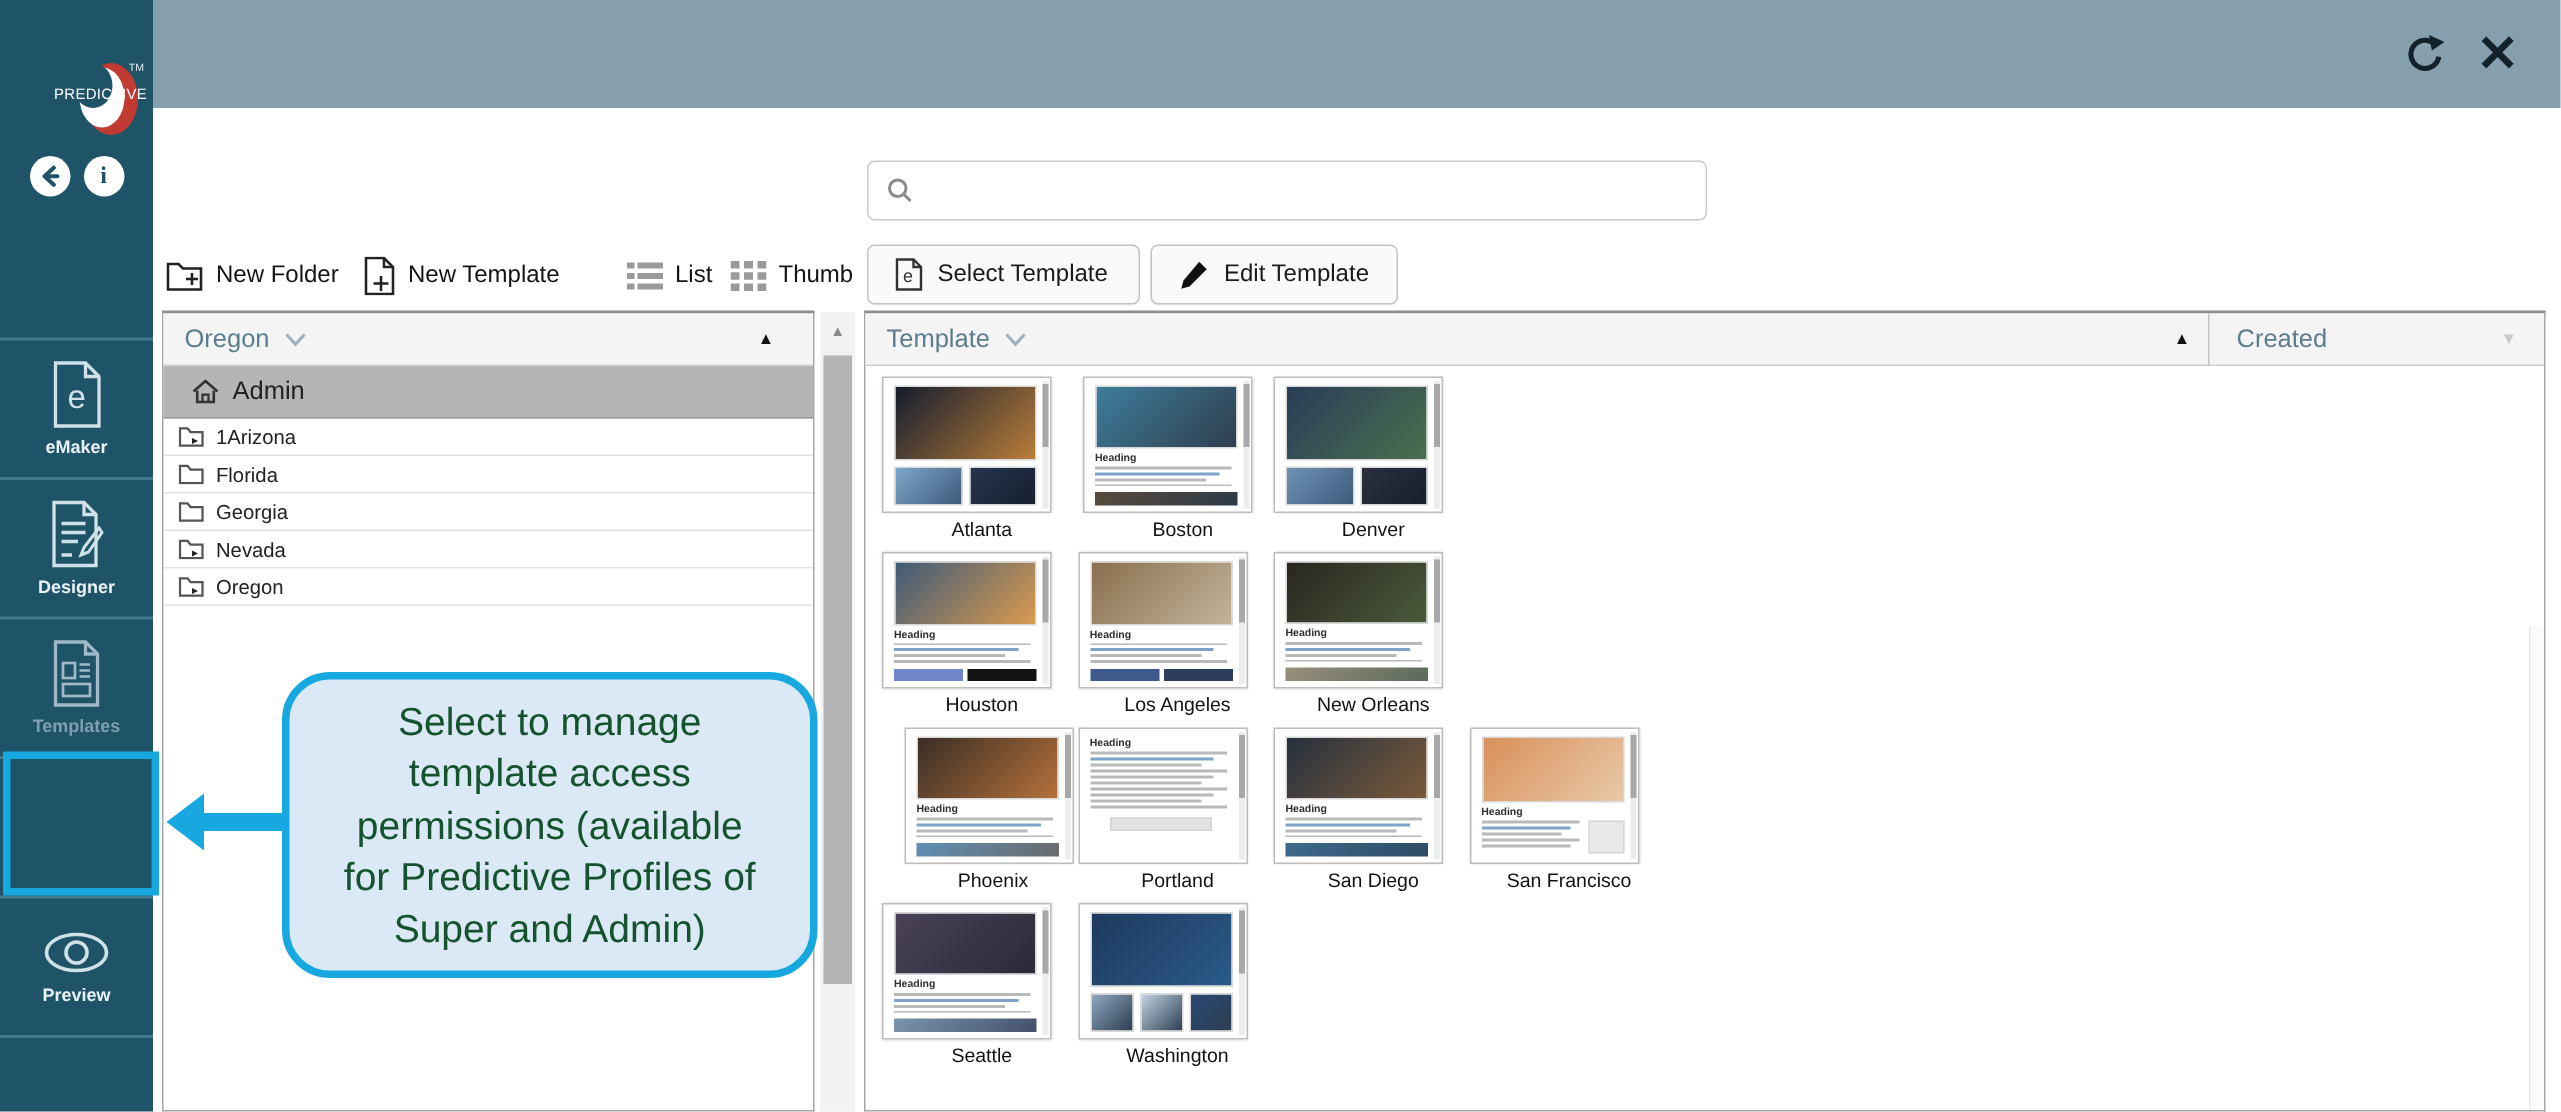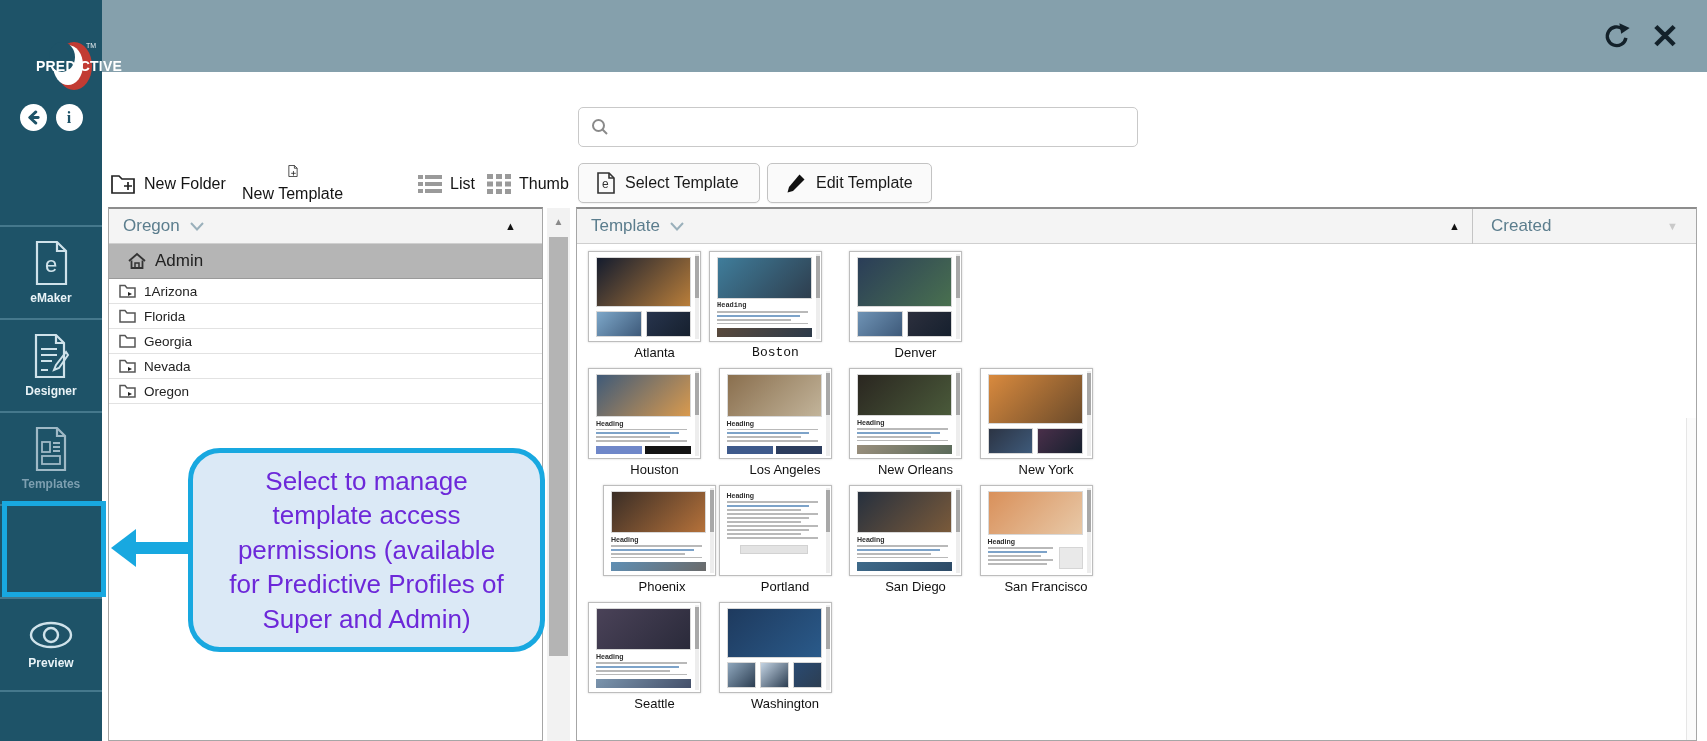--- a/index.html
+++ b/index.html
@@ -9,39 +9,39 @@
     font-family:"Liberation Sans", sans-serif; color:#1a1a1a;
   }
   
   .topbar { position:absolute; left:0; top:0; width:1707px; height:72px; background:#85a0ac; }
   .topbar .winbtn { position:absolute; top:14px; width:40px; height:44px; display:flex; align-items:center; justify-content:center; cursor:pointer; }
   .btn-refresh { right:70px; }
   .btn-close { right:22px; font-size:34px; font-weight:bold; color:#13212a; line-height:1; }
   
   .sidebar { position:absolute; left:0; top:0; width:102px; height:741px; background:#1e5368; z-index:5; }
   .logo { position:absolute; top:34px; left:0; width:102px; height:70px; color:#fff; }
-  .logo .brand { position:absolute; left:4px; top:24px; font-size:14px; font-weight:bold; letter-spacing:.2px; z-index:2;padding-left:32px; }
+  .logo .brand { position:absolute; left:4px; top:24px; font-size:10px; font-weight:normal; letter-spacing:.2px; z-index:2;padding-left:32px; }
   .logo .tm { position:absolute; right:6px; top:8px; font-size:7px; color:#e8eef2; z-index:3;}
   .crescent { position:absolute; right:10px; top:8px; width:38px; height:52px; }
   .crescent .red { position:absolute; right:0; top:0; width:36px; height:48px; border-radius:50%; background:#c23b33; }
   .crescent .white { position:absolute; right:9px; top:3px; width:30px; height:40px; border-radius:50%; background:#fff; }
   .crescent .teal { position:absolute; right:17px; top:0px; width:26px; height:30px; border-radius:50%; background:#1e5368; }
   .side-round-btns { position:absolute; top:104px; left:0; width:102px; display:flex; justify-content:center; gap:9px; }
   .round-btn { width:27px; height:27px; border-radius:50%; background:#fff; color:#1e5368; display:flex; align-items:center; justify-content:center; font-weight:bold; font-size:16px; cursor:pointer; }
   .nav-sep { position:absolute; left:0; width:102px; height:2px; background:#45788c; }
   .nav-item { position:absolute; left:0; width:102px; height:86px; display:flex; flex-direction:column; align-items:center; justify-content:center; gap:4px; cursor:pointer; }
   .nav-item .lbl { font-size:12px; font-weight:bold; color:#e9f3f7; }
   .nav-item.dim .lbl { color:#7d9fb0; }
   .ni-0 { top:229px; } .ni-1 { top:322px; } .ni-2 { top:415px; } .ni-3 { top:508px; } .ni-4 { top:601px; }
   .admin-highlight { position:absolute; left:2px; top:501px; width:104px; height:96px; border:5px solid #18a8e0; z-index:8; pointer-events:none; }
   
   .searchbox { position:absolute; left:578px; top:107px; width:560px; height:40px; border:1px solid #c9c9c9; border-radius:5px; background:#fff; display:flex; align-items:center; padding:0 12px; gap:8px; }
   .searchbox input { border:none; outline:none; flex:1; font-size:15px; font-family:inherit; background:transparent; }
   .tool { position:absolute; top:165px; height:38px; display:flex; align-items:center; gap:8px; font-size:16px; color:#141414; cursor:pointer; }
-  .t-newfolder { left:110px; } .t-newtemplate { left:242px;flex-direction:column; } .t-list { left:418px; } .t-thumb { left:487px; }
+  .t-newfolder { left:110px; } .t-newtemplate { left:242px; } .t-list { left:418px; } .t-thumb { left:487px; }
   .btn { position:absolute; top:163px; height:40px; border:1px solid #c3c3c3; border-radius:5px; background:#fafafa; display:flex; align-items:center; gap:9px; padding:0 17px; font-size:16px; cursor:pointer; box-shadow:0 1px 1px rgba(0,0,0,.05); }
   .b-select { left:578px; width:182px; } .b-edit { left:767px; width:165px; }
   
   .panel { position:absolute; top:207px; bottom:0; background:#fff; border:1px solid #a6a6a6; border-top:2px solid #8d8d8d; }
   .p-folder { left:108px; width:435px; }
   .p-templates { left:576px; width:1121px; }
   .p-head { height:35px; background:#f4f4f4; border-bottom:1px solid #cfcfcf; display:flex; align-items:center; padding:0 14px; color:#5b7d8d; font-size:17px; }
   .p-head .chev { margin-left:10px; }
   .sort-asc { margin-left:auto; font-size:11px; color:#111; padding-right:12px; }
   .created-col { width:224px; height:35px; margin-right:-14px; border-left:1px solid #c4c4c4; display:flex; align-items:center; padding:0 18px; color:#5b7d8d; font-size:17px; flex:0 0 auto; }
@@ -68,21 +68,21 @@
   .tl.link { background:#7da3c9; }
   .strip { height:9px; margin-top:2px; }
   .barrow { display:flex; gap:3px; margin-top:2px; }
   .barrow .bar { height:8px; flex:1; }
   .gbtn { height:9px; width:72%; margin:4px auto 0; background:#e3e3e3; border:1px solid #d2d2d2; }
   .siderow { display:flex; gap:3px; }
   .siderow .txt { flex:1; }
   .siderow .box { width:24px; height:22px; background:#e9e9e9; border:1px solid #d5d5d5; }
   .cname { margin-top:3px; text-align:center; font-size:13px; color:#111; }
   
-  .callout { position:absolute; left:188px; top:448px; width:357px; height:204px; background:#dbe9f6; border:5px solid #18a8e0; border-radius:32px; z-index:9; display:flex; align-items:center; justify-content:center; text-align:center; font-size:26px; line-height:1.33; color:#6d28d9; white-space:pre-line; padding:8px 14px; }
+  .callout { position:absolute; left:188px; top:448px; width:357px; height:204px; background:#dbe9f6; border:5px solid #18a8e0; border-radius:32px; z-index:9; display:flex; align-items:center; justify-content:center; text-align:center; font-size:26px; line-height:1.33; color:#14532d; white-space:pre-line; padding:8px 14px; }
   .callout-arrow { position:absolute; left:111px; top:529px; width:80px; height:38px; z-index:9; }
   .callout-arrow .shaft { position:absolute; right:0; top:13px; width:57px; height:12px; background:#18a8e0; }
   .callout-arrow .head { position:absolute; left:0; top:0; width:0; height:0; border-top:19px solid transparent; border-bottom:19px solid transparent; border-right:25px solid #18a8e0; }
   svg { display:block; }
 </style>
 </head>
 <body>
 
 <div class="topbar">
   <div class="winbtn btn-refresh">
@@ -319,21 +319,21 @@
     <div class="thumbrow">
             <div class="th" style="background:linear-gradient(135deg, #7da7c9, #3e5a7a)"></div>
     <div class="th" style="background:linear-gradient(135deg, #27344d, #16202e)"></div>
           </div>
           <span class="msb">
             <i></i>
           </span>
         </div>
         <div class="cname">Atlanta</div>
       </div>
-      <div class="cell" style="left: 132px; top: 7px; font-family: Liberation Mono, monospace;">
+      <div class="cell" style="left: 145px; top: 7px;">
         <div class="card">
           <div class="hero" style="height:44px;background:linear-gradient(135deg, #3f7d9b, #2e3e4e)"></div>
     <div class="mini-h">Heading</div>
           <div class="tl" style="width:96%"></div>
           <div class="tl link" style="width:87%"></div>
           <div class="tl" style="width:78%"></div>
           <div class="tl" style="width:96%"></div>
           <div class="strip" style="background:linear-gradient(135deg, #5a4a3c, #2c3a4a)"></div>
           <span class="msb">
             <i></i>
@@ -397,33 +397,20 @@
           <div class="tl" style="width:96%"></div>
           <div class="tl link" style="width:87%"></div>
           <div class="tl" style="width:78%"></div>
           <div class="tl" style="width:96%"></div>
           <div class="strip" style="background:linear-gradient(135deg, #9a8f7d, #5a6a5a)"></div>
           <span class="msb">
             <i></i>
           </span>
         </div>
         <div class="cname">New Orleans</div>
-      </div>
-      <div class="cell" style="left: 402.5px; top: 124px;">
-        <div class="card">
-          <div class="hero" style="height:52px;background:linear-gradient(135deg, #d98a3e, #6a4a2a)"></div>
-    <div class="thumbrow">
-            <div class="th" style="background:linear-gradient(135deg, #2c3444, #3e5a7a)"></div>
-    <div class="th" style="background:linear-gradient(135deg, #4a2f4a, #16202e)"></div>
-          </div>
-          <span class="msb">
-            <i></i>
-          </span>
-        </div>
-        <div class="cname">New York</div>
       </div>
       <div class="cell" style="left: 11px; top: 241px; padding-left: 15px;">
         <div class="card">
           <div class="hero" style="height:44px;background:linear-gradient(135deg, #3a2e26, #b5713a)"></div>
     <div class="mini-h">Heading</div>
           <div class="tl" style="width:96%"></div>
           <div class="tl link" style="width:87%"></div>
           <div class="tl" style="width:78%"></div>
           <div class="tl" style="width:96%"></div>
           <div class="strip" style="background:linear-gradient(135deg, #5f8fb4, #6a6a6a)"></div>

